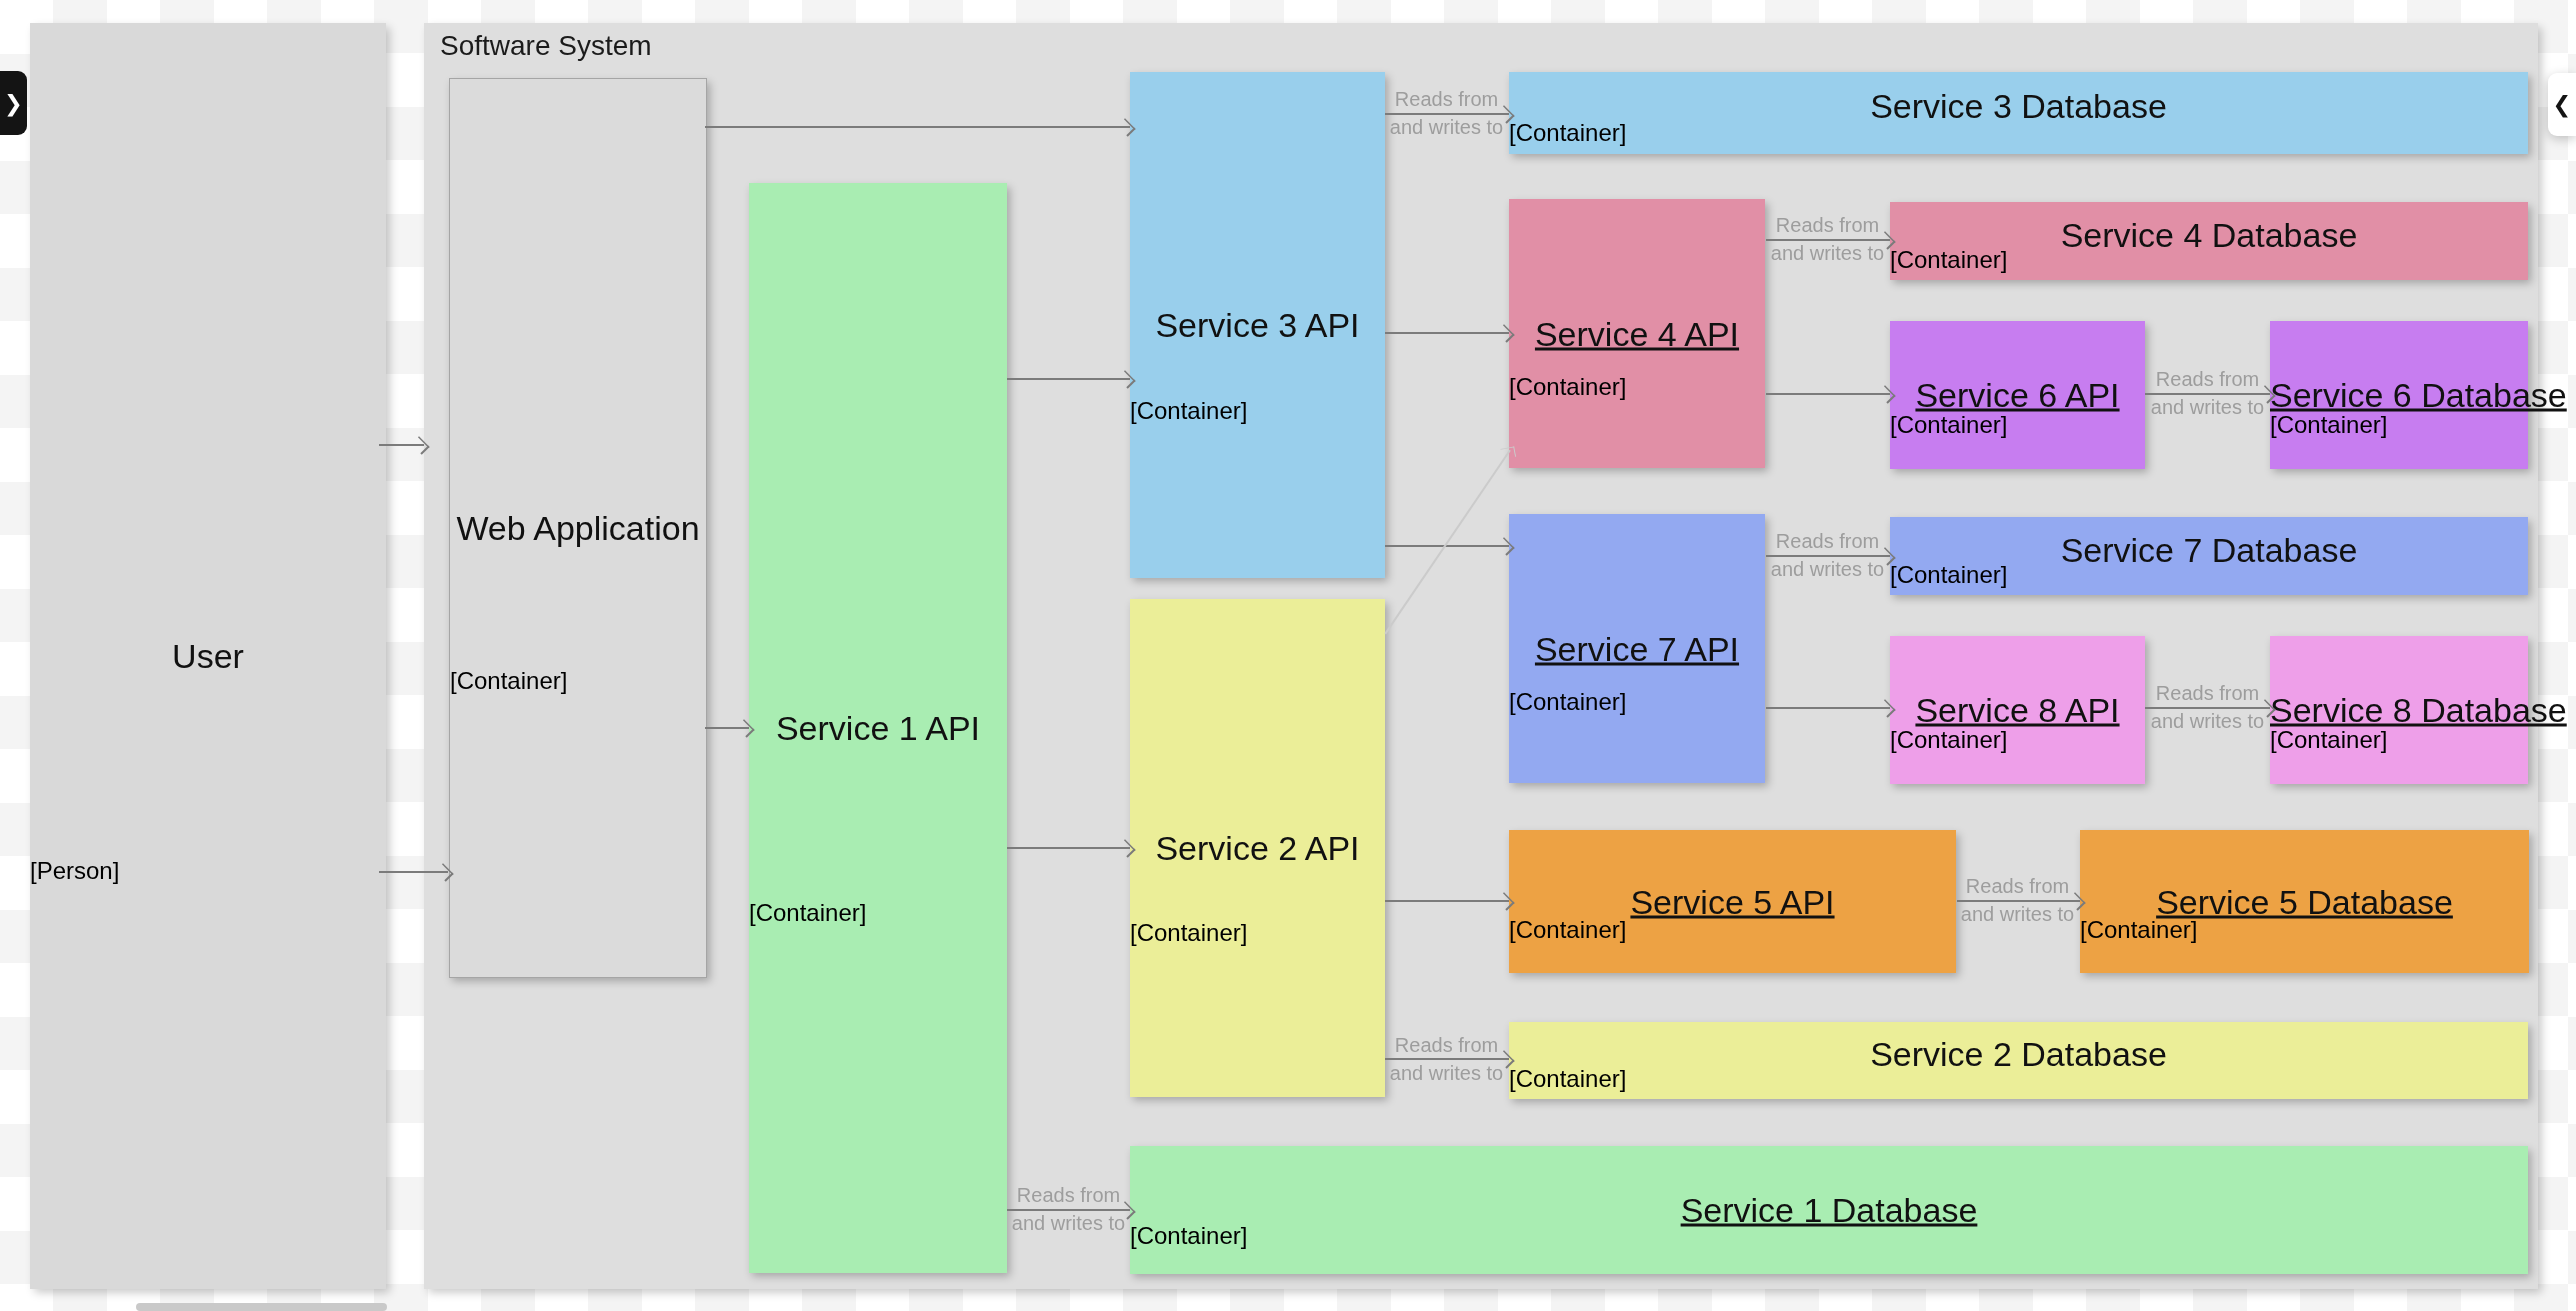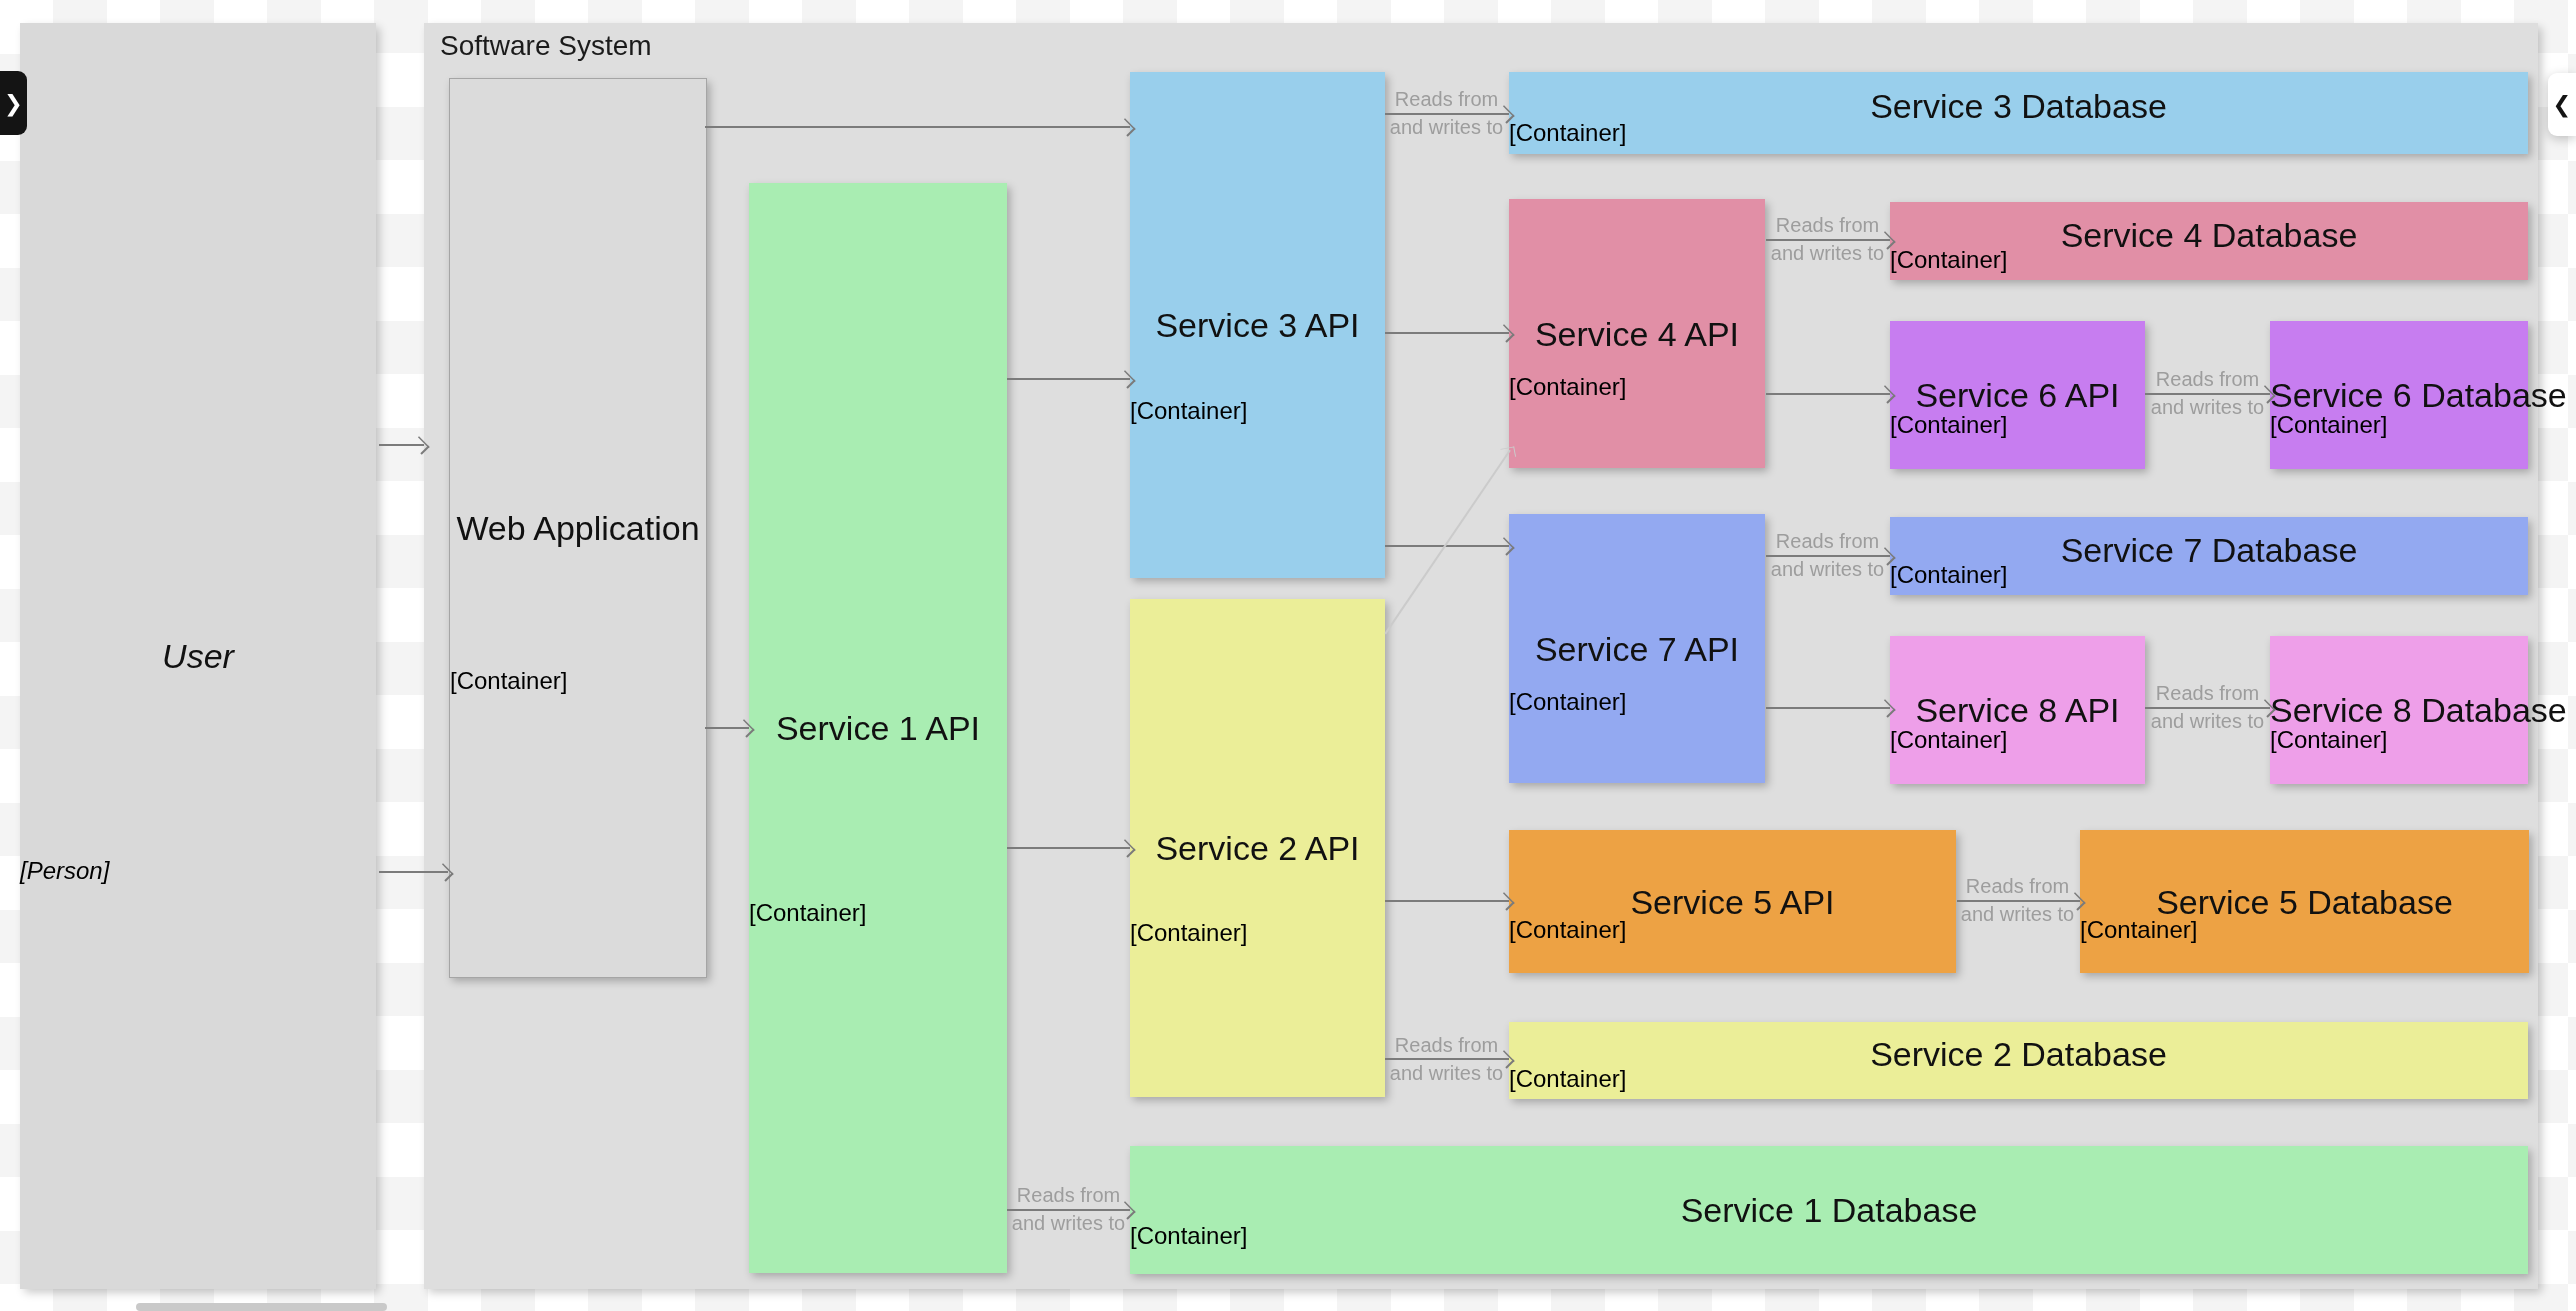--- a/index.html
+++ b/index.html
@@ -7,22 +7,22 @@
     width:2576px;height:1312px;overflow:hidden;
     font-family:"Liberation Sans","DejaVu Sans",sans-serif;
     background-color:#ffffff;
   }
   .stage{
     position:relative;width:2576px;height:1312px;
     background:repeating-conic-gradient(#f4f4f4 0% 25%, #ffffff 0% 50%) 0 0 / 107px 107px;
   }
   
   .person-box{
-    position:absolute;left:20px;top:23px;width:356px;height:1266px;
-    background:#d9d9d9;z-index:1;box-shadow:3.7px 3.7px 9px rgba(0,0,0,.22);font-style:italic;
+    position:absolute;left:30px;top:23px;width:356px;height:1266px;
+    background:#d9d9d9;z-index:1;box-shadow:3.7px 3.7px 9px rgba(0,0,0,.22);
   }
   .boundary{
     position:absolute;left:424px;top:23px;width:2114px;height:1266px;
     background:#dedede;z-index:1;box-shadow:3.7px 3.7px 9px rgba(0,0,0,.22);
   }
   .boundary-label{
     position:absolute;left:440px;top:30px;font-size:28px;color:#1b1b1b;z-index:2;white-space:nowrap;
   }
   
   .node{
@@ -32,21 +32,21 @@
   .node .title{
     position:absolute;left:0;right:0;text-align:center;
     font-size:34px;color:#111;white-space:nowrap;
   }
   .node .subtitle{
     position:absolute;left:0;right:0;text-align:left;
     font-size:24px;color:#000000;white-space:nowrap;
   }
   .tall .title{top:50%;transform:translateY(-50%);text-align:center;}
   .tall .subtitle{top:67%;transform:translateY(-50%);}
-  .mid .title{top:50%;transform:translateY(-50%);}
+  .mid .title{top:50%;transform:translateY(-50%);text-decoration:underline;}
   .mid .subtitle{top:70%;transform:translateY(-50%);}
   .thin .title{top:42%;transform:translateY(-50%);}
   .thin .subtitle{top:74%;transform:translateY(-50%);}
   
   .c-webapp{background:#dbdbdb;border:1.5px solid #a5a5a5;}
   .c-green{background:#a9edb2;}
   .c-blue{background:#99cfec;}
   .c-yellow{background:#ebee98;}
   .c-rose{background:#e18fa6;}
   .c-peri{background:#93a9f1;}

